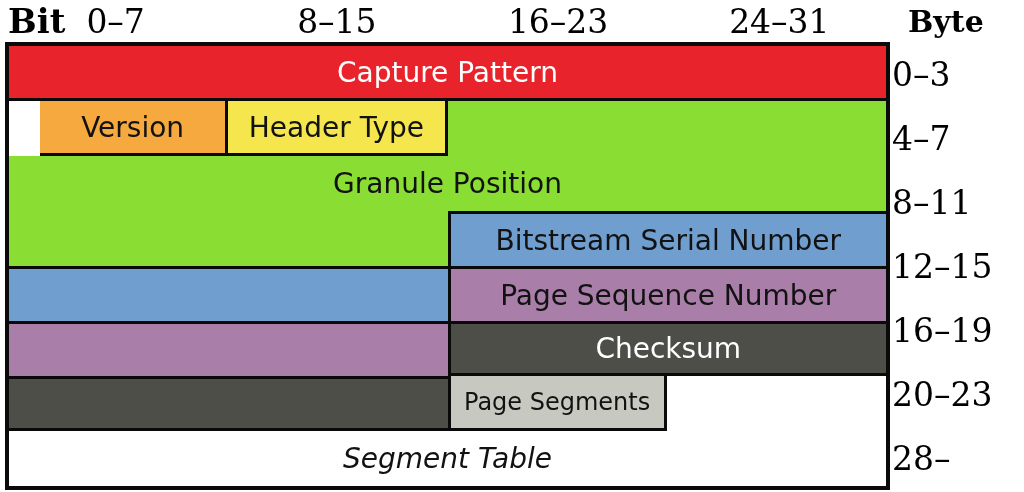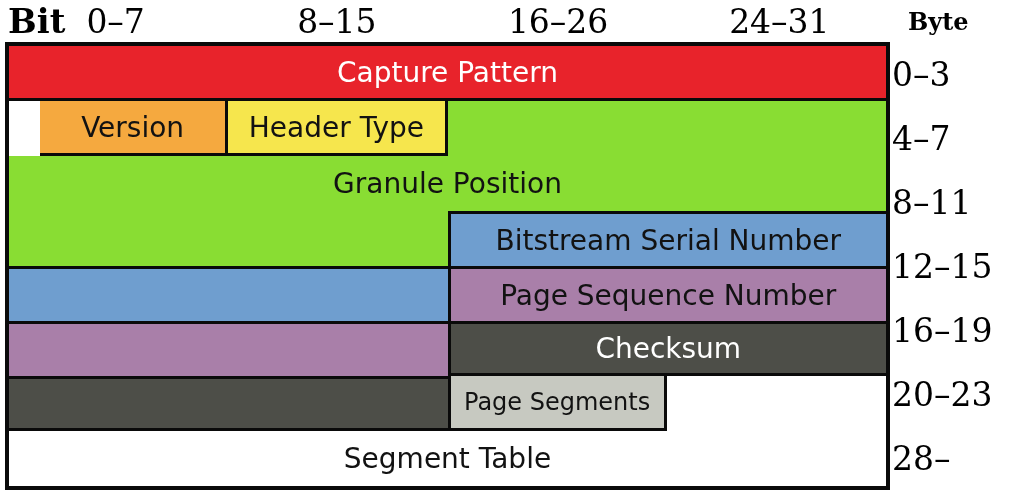--- a/index.html
+++ b/index.html
@@ -21,21 +21,21 @@
     font-family: "DejaVu Serif", serif; font-size: 33px; color: #000;
   }
   .bit-title {
     position: absolute; left: 8px; top: 0; height: 42px;
     display: flex; align-items: center;
     font-family: "DejaVu Serif", serif; font-weight: bold; font-size: 34px; color: #000;
   }
   .byte-title {
     position: absolute; left: 908px; top: 0; height: 42px;
     display: flex; align-items: center;
-    font-family: "DejaVu Serif", serif; font-weight: bold; font-size: 24px; color: #000;
+    font-family: "DejaVu Serif", serif; font-weight: bold; font-size: 30px; color: #000;
   }
 
   
   .struct-table {
     position: absolute; left: 5px; top: 42px; width: 885px; height: 448px;
     border: 4px solid var(--border);
     display: grid;
     grid-template-columns: repeat(4, 1fr);
     grid-template-rows: repeat(8, 1fr);
     background: #ffffff;
@@ -66,21 +66,21 @@
                  border-top: 3px solid var(--border); }
   .c-checksum  { grid-column: 3 / span 2; grid-row: 6; background: var(--dark);
                  border-top: 3px solid var(--border); border-left: 3px solid var(--border);
                  border-bottom: 3px solid var(--border); }
   .c-dark-b    { grid-column: 1 / span 2; grid-row: 7; background: var(--dark);
                  border-top: 3px solid var(--border); border-bottom: 3px solid var(--border); }
   .c-pagesegs  { grid-column: 3; grid-row: 7; background: var(--lightgray);
                  border-left: 3px solid var(--border); border-right: 3px solid var(--border);
                  border-bottom: 3px solid var(--border); font-size: 24px; }
   .c-white-a   { grid-column: 4; grid-row: 7; background: #ffffff; }
-  .c-segtable  { grid-column: 1 / span 4; grid-row: 8; background: #ffffff; }
+  .c-segtable  { grid-column: 1 / span 4; grid-row: 8; background: #ffffff; font-style: italic; }
 
   
   .byte-col {
     position: absolute; left: 892px; top: 42px; width: 116px; height: 448px;
     display: flex; flex-direction: column;
   }
   .byte-row {
     flex: 1 1 0; display: flex; align-items: center;
     font-family: "DejaVu Serif", serif; font-size: 33px; color: #000;
     white-space: nowrap;
@@ -88,21 +88,21 @@
 </style>
 </head>
 <body>
 
 <div class="canvas">
 
   <div class="bit-title">Bit</div>
   <div class="bit-header-row">
     <div class="bit-col">0–7</div>
     <div class="bit-col">8–15</div>
-    <div class="bit-col">16–26</div>
+    <div class="bit-col">16–23</div>
     <div class="bit-col">24–31</div>
   </div>
   <div class="byte-title">Byte</div>
 
   <div class="struct-table">
     <div class="cell c-capture light-text">Capture Pattern</div>
 
     <div class="cell c-version">Version</div>
     <div class="cell c-headertype">Header Type</div>
     <div class="cell c-green-a"></div>

